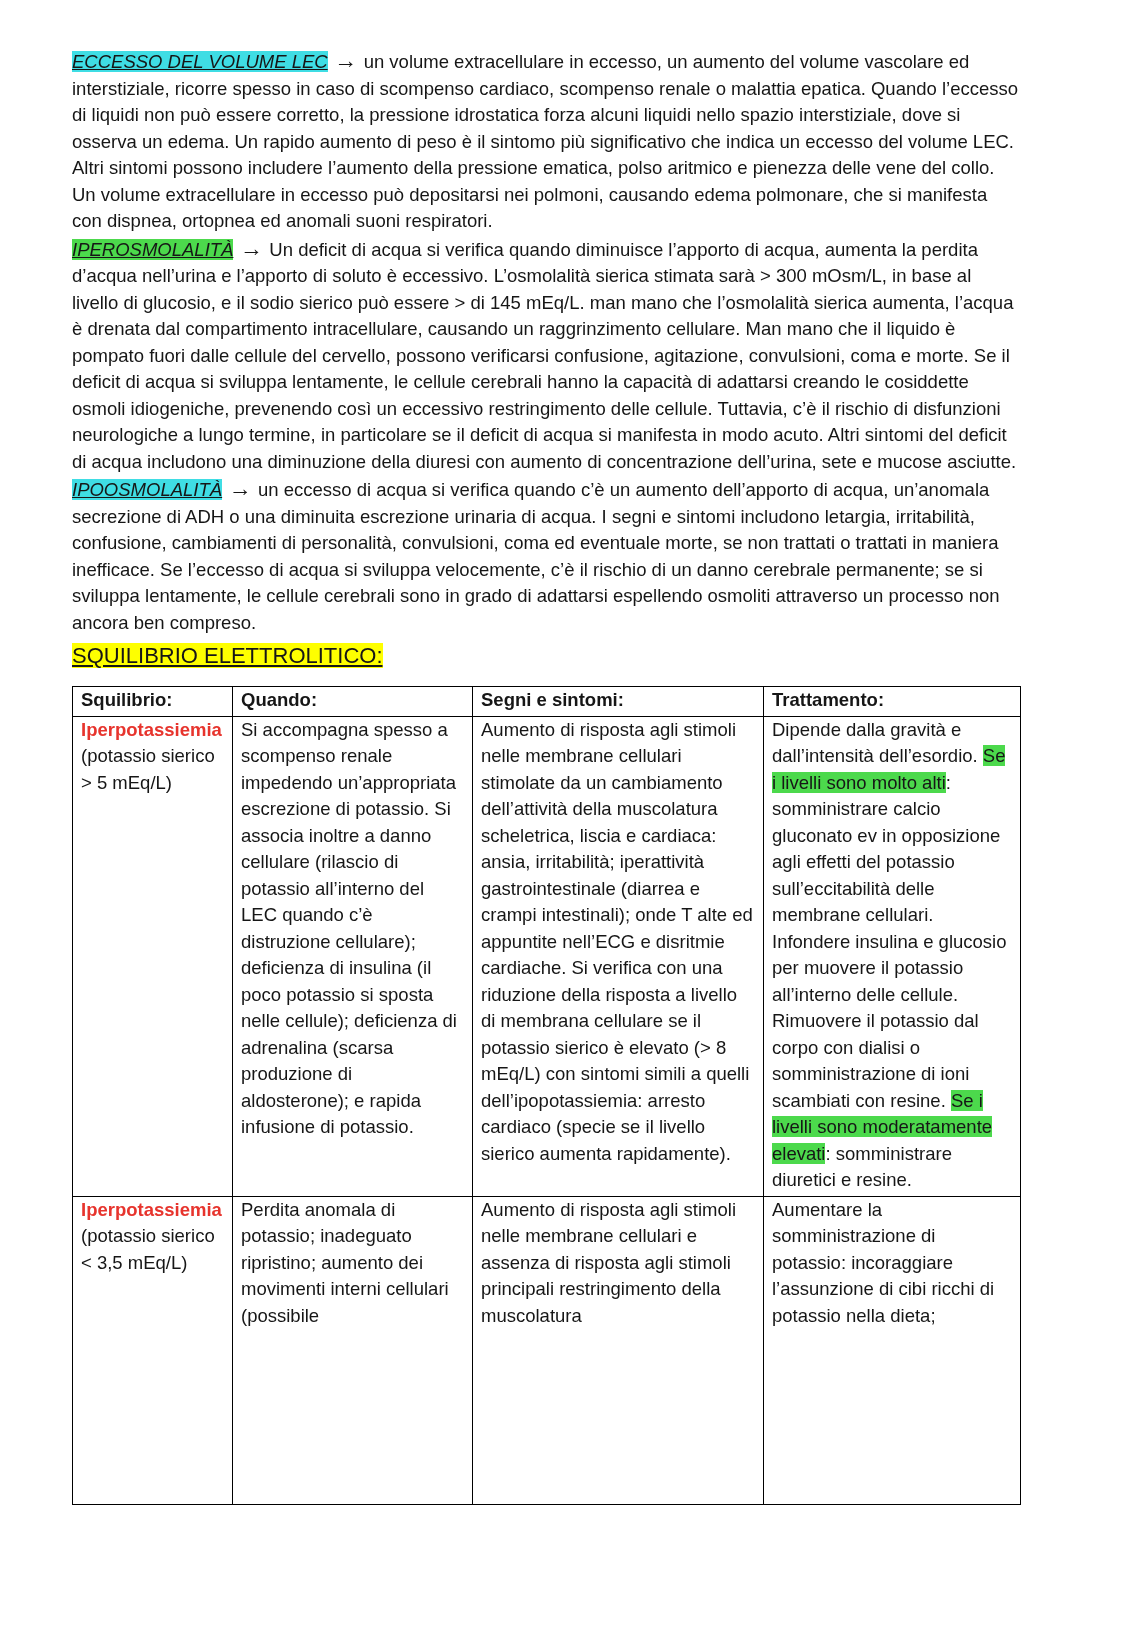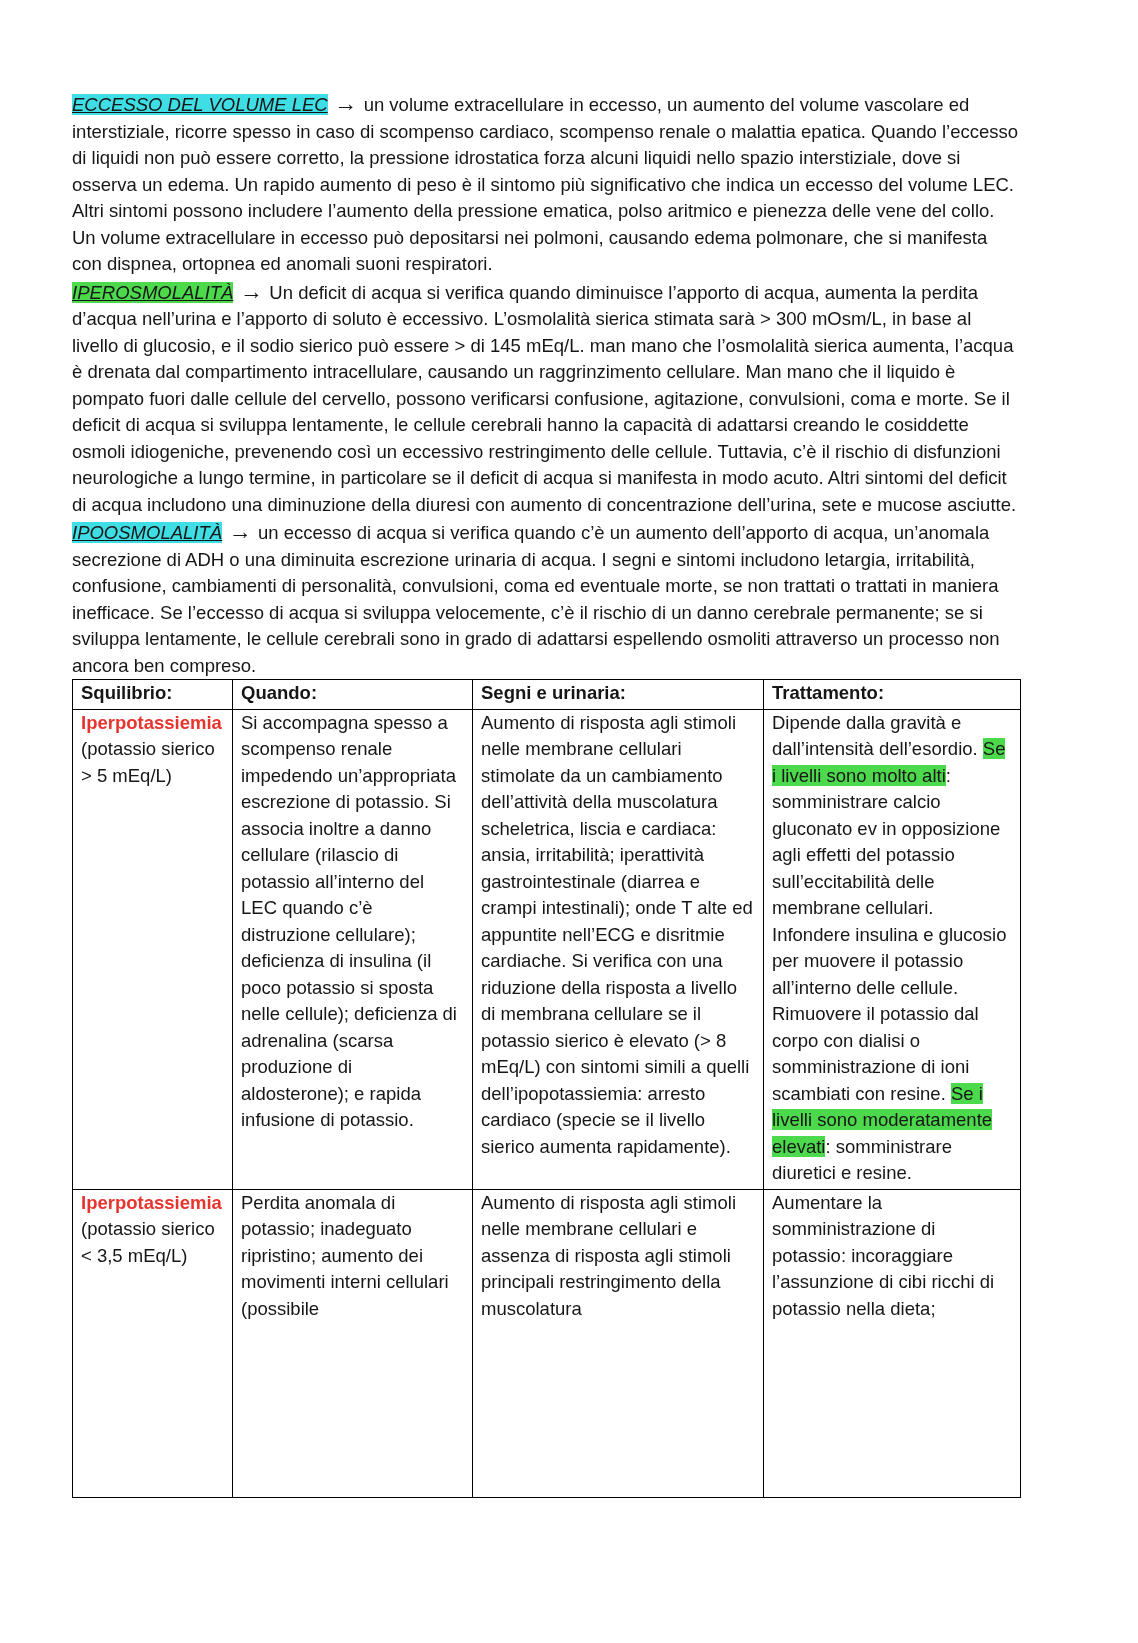--- a/index.html
+++ b/index.html
@@ -2,21 +2,21 @@
 <html style="--ink: #161616; --line: #000000; --hl-cyan: #3fdde4; --hl-green: #4cd94c; --hl-yellow: #feff00; --term-red: #e7342d;"><head>
 <meta charset="utf-8">
 <style>
   html,body{margin:0;padding:0;background:#ffffff;}
   .doc{
     position:relative;width:1138px;height:1643px;background:#ffffff;overflow:hidden;
     color:var(--ink,#161616);
     font-family:"Liberation Sans","DejaVu Sans",sans-serif;
     font-size:18.5px;line-height:26.5px;
   }
-  .content{padding:90px 116px 0 72px;}
+  .content{padding:47px 116px 0 72px;}
   .para{margin:0;}
   .lead{font-style:italic;text-decoration:underline;}
   .bold{font-weight:bold;}
   .underline{text-decoration:underline;}
   .arrow{font-weight:bold;font-size:1.25em;}
   .hl-cyan{background-color:var(--hl-cyan,#3fdde4);}
   .hl-green{background-color:var(--hl-green,#4cd94c);}
   .hl-yellow{background-color:var(--hl-yellow,#feff00);}
   .section-heading{margin:5px 0 15px;font-size:22px;line-height:30px;}
   .etable{border-collapse:collapse;table-layout:fixed;width:948px;}
@@ -33,33 +33,34 @@
 
 <div class="doc">
   <div class="content">
 
     <div id="paragraphs">
         <p class="para"><span class="lead hl-cyan">ECCESSO DEL VOLUME LEC</span><span class="arrow"> → </span><span>un volume extracellulare in eccesso, un aumento del volume vascolare ed interstiziale, ricorre spesso in caso di scompenso cardiaco, scompenso renale o malattia epatica. Quando l’eccesso di liquidi non può essere corretto, la pressione idrostatica forza alcuni liquidi nello spazio interstiziale, dove si osserva un edema. Un rapido aumento di peso è il sintomo più significativo che indica un eccesso del volume LEC. Altri sintomi possono includere l’aumento della pressione ematica, polso aritmico e pienezza delle vene del collo. Un volume extracellulare in eccesso può depositarsi nei polmoni, causando edema polmonare, che si manifesta con dispnea, ortopnea ed anomali suoni respiratori.</span></p>
         <p class="para"><span class="lead hl-green">IPEROSMOLALITÀ</span><span class="arrow"> → </span><span>Un deficit di acqua si verifica quando diminuisce l’apporto di acqua, aumenta la perdita d’acqua nell’urina e l’apporto di soluto è eccessivo. L’osmolalità sierica stimata sarà &gt; 300 mOsm/L, in base al livello di glucosio, e il sodio sierico può essere &gt; di 145 mEq/L. man mano che l’osmolalità sierica aumenta, l’acqua è drenata dal compartimento intracellulare, causando un raggrinzimento cellulare. Man mano che il liquido è pompato fuori dalle cellule del cervello, possono verificarsi confusione, agitazione, convulsioni, coma e morte. Se il deficit di acqua si sviluppa lentamente, le cellule cerebrali hanno la capacità di adattarsi creando le cosiddette osmoli idiogeniche, prevenendo così un eccessivo restringimento delle cellule. Tuttavia, c’è il rischio di disfunzioni neurologiche a lungo termine, in particolare se il deficit di acqua si manifesta in modo acuto. Altri sintomi del deficit di acqua includono una diminuzione della diuresi con aumento di concentrazione dell’urina, sete e mucose asciutte.</span></p>
         <p class="para"><span class="lead hl-cyan">IPOOSMOLALITÀ</span><span class="arrow"> → </span><span>un eccesso di acqua si verifica quando c’è un aumento dell’apporto di acqua, un’anomala secrezione di ADH o una diminuita escrezione urinaria di acqua. I segni e sintomi includono letargia, irritabilità, confusione, cambiamenti di personalità, convulsioni, coma ed eventuale morte, se non trattati o trattati in maniera inefficace. Se l’eccesso di acqua si sviluppa velocemente, c’è il rischio di un danno cerebrale permanente; se si sviluppa lentamente, le cellule cerebrali sono in grado di adattarsi espellendo osmoliti attraverso un processo non ancora ben compreso.</span></p>
       </div>
 
+    <p class="section-heading"><span class="hl-yellow underline">SQUILIBRIO ELETTROLITICO:</span></p>
 
     <table class="etable">
       <colgroup id="colgroup">
           <col style="width: 160px;">
           <col style="width: 240px;">
           <col style="width: 291px;">
           <col style="width: 257px;">
         </colgroup>
       <thead>
         <tr id="thead-row">
             <th>Squilibrio:</th>
             <th>Quando:</th>
-            <th>Segni e urinaria:</th>
+            <th>Segni e sintomi:</th>
             <th>Trattamento:</th>
           </tr>
       </thead>
       <tbody id="tbody">
           <tr>
             <td><span class="term">Iperpotassiemia</span> <span>(potassio sierico &gt; 5 mEq/L)</span></td>
             <td><span>Si accompagna spesso a scompenso renale impedendo un’appropriata escrezione di potassio. Si associa inoltre a danno cellulare (rilascio di potassio all’interno del LEC quando c’è distruzione cellulare); deficienza di insulina (il poco potassio si sposta nelle cellule); deficienza di adrenalina (scarsa produzione di aldosterone); e rapida infusione di potassio.</span></td>
             <td><span>Aumento di risposta agli stimoli nelle membrane cellulari stimolate da un cambiamento dell’attività della muscolatura scheletrica, liscia e cardiaca: ansia, irritabilità; iperattività gastrointestinale (diarrea e crampi intestinali); onde T alte ed appuntite nell’ECG e disritmie cardiache. Si verifica con una riduzione della risposta a livello di membrana cellulare se il potassio sierico è elevato (&gt; 8 mEq/L) con sintomi simili a quelli dell’ipopotassiemia: arresto cardiaco (specie se il livello sierico aumenta rapidamente).</span></td>
             <td><span>Dipende dalla gravità e dall’intensità dell’esordio. </span><span class="hl-green">Se i livelli sono molto alti</span><span>: somministrare calcio gluconato ev in opposizione agli effetti del potassio sull’eccitabilità delle membrane cellulari. Infondere insulina e glucosio per muovere il potassio all’interno delle cellule. Rimuovere il potassio dal corpo con dialisi o somministrazione di ioni scambiati con resine. </span><span class="hl-green">Se i livelli sono moderatamente elevati</span><span>: somministrare diuretici e resine.</span></td>
           </tr>

